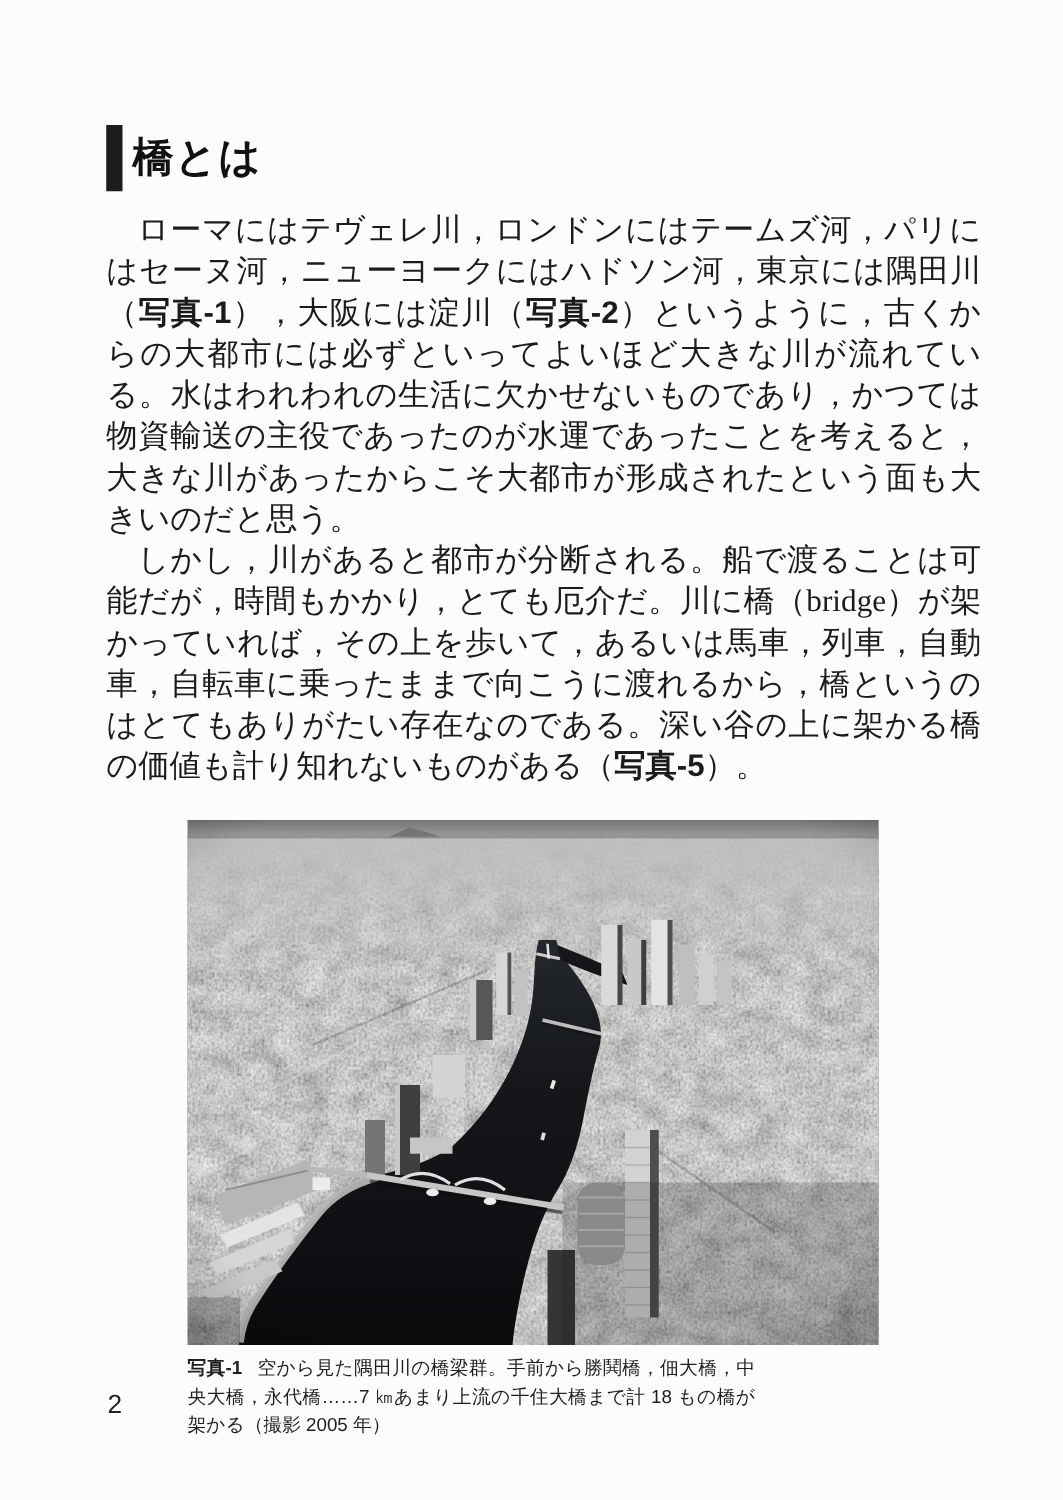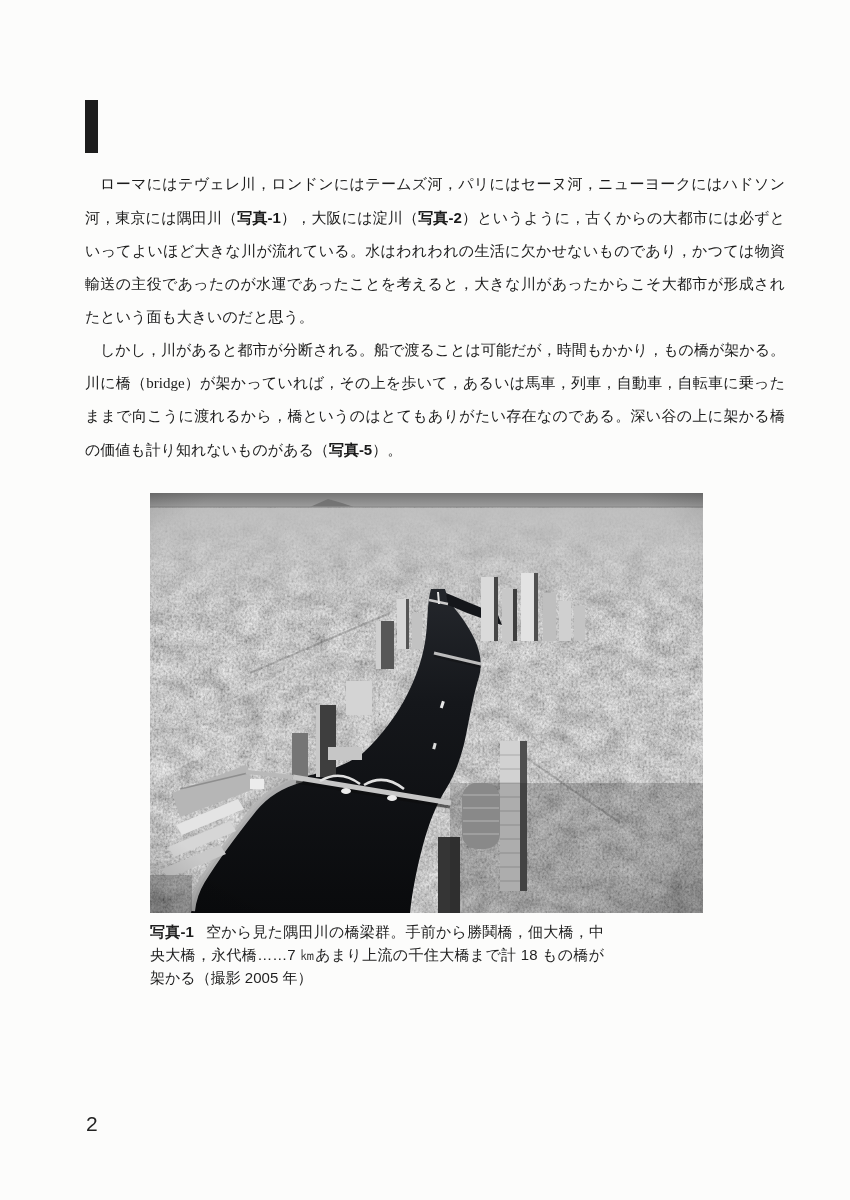--- a/index.html
+++ b/index.html
@@ -13,21 +13,21 @@
     color:#1b1b1b;
     overflow:hidden;
   }
   .heading-row{display:flex;align-items:stretch;height:53px;margin:0 0 15px 0;}
   .heading-bar{width:13px;background:#1d1d1d;margin-right:8px;}
   .page-title{
     font-family:"Liberation Sans","DejaVu Sans",sans-serif;
     font-weight:bold;font-size:33px;line-height:51px;margin:0;
     letter-spacing:1px;color:#111;
   }
-  .body-text{width:700px;font-size:15px;line-height:33px;text-align:justify;}
+  .body-text{width:700px;font-size:25px;line-height:33px;text-align:justify;}
   .para{margin:0;text-indent:1em;}
   .seg-bold{font-family:"Liberation Sans","DejaVu Sans",sans-serif;font-weight:bold;}
   .photo-figure{margin:26px 0 0 65px;width:454px;}
   .photo-frame{width:553px;height:420px;background:#969696;overflow:hidden;line-height:0;}
   .caption{
     font-family:"Liberation Sans","DejaVu Sans",sans-serif;
     font-size:15px;line-height:23px;margin-top:7px;
     text-align:justify;color:#1f1f1f;
   }
   .cap-label{font-weight:bold;margin-right:0.8em;}
@@ -37,25 +37,26 @@
     font-size:21px;color:#222;
   }
 </style>
 </head>
 <body>
 
 <div class="page">
 
   <header class="heading-row">
     <span class="heading-bar"></span>
+    <h1 class="page-title">橋とは</h1>
   </header>
 
   <main class="body-text">
     <p class="para"><span>ローマにはテヴェレ川，ロンドンにはテームズ河，パリにはセーヌ河，ニューヨークにはハドソン河，東京には隅田川（</span><span class="seg-bold">写真-1</span><span>），大阪には淀川（</span><span class="seg-bold">写真-2</span><span>）というように，古くからの大都市には必ずといってよいほど大きな川が流れている。水はわれわれの生活に欠かせないものであり，かつては物資輸送の主役であったのが水運であったことを考えると，大きな川があったからこそ大都市が形成されたという面も大きいのだと思う。</span></p>
-    <p class="para"><span>しかし，川があると都市が分断される。船で渡ることは可能だが，時間もかかり，もの橋が架かる。川に橋（bridge）が架かっていれば，その上を歩いて，あるいは馬車，列車，自動車，自転車に乗ったままで向こうに渡れるから，橋というのはとてもありがたい存在なのである。深い谷の上に架かる橋の価値も計り知れないものがある（</span><span class="seg-bold">写真-5</span><span>）。</span></p>
+    <p class="para"><span>しかし，川があると都市が分断される。船で渡ることは可能だが，時間もかかり，とても厄介だ。川に橋（bridge）が架かっていれば，その上を歩いて，あるいは馬車，列車，自動車，自転車に乗ったままで向こうに渡れるから，橋というのはとてもありがたい存在なのである。深い谷の上に架かる橋の価値も計り知れないものがある（</span><span class="seg-bold">写真-5</span><span>）。</span></p>
   </main>
 
   <figure class="photo-figure" style="margin-top:26px;">
     <div class="photo-frame">
       <svg width="553" height="420" viewBox="0 0 553 420" xmlns="http://www.w3.org/2000/svg">
         <defs>
           <linearGradient id="sky" x1="0" y1="0" x2="0" y2="1">
             <stop offset="0" stop-color="#757575"></stop>
             <stop offset="1" stop-color="#9d9d9d"></stop>
           </linearGradient>

